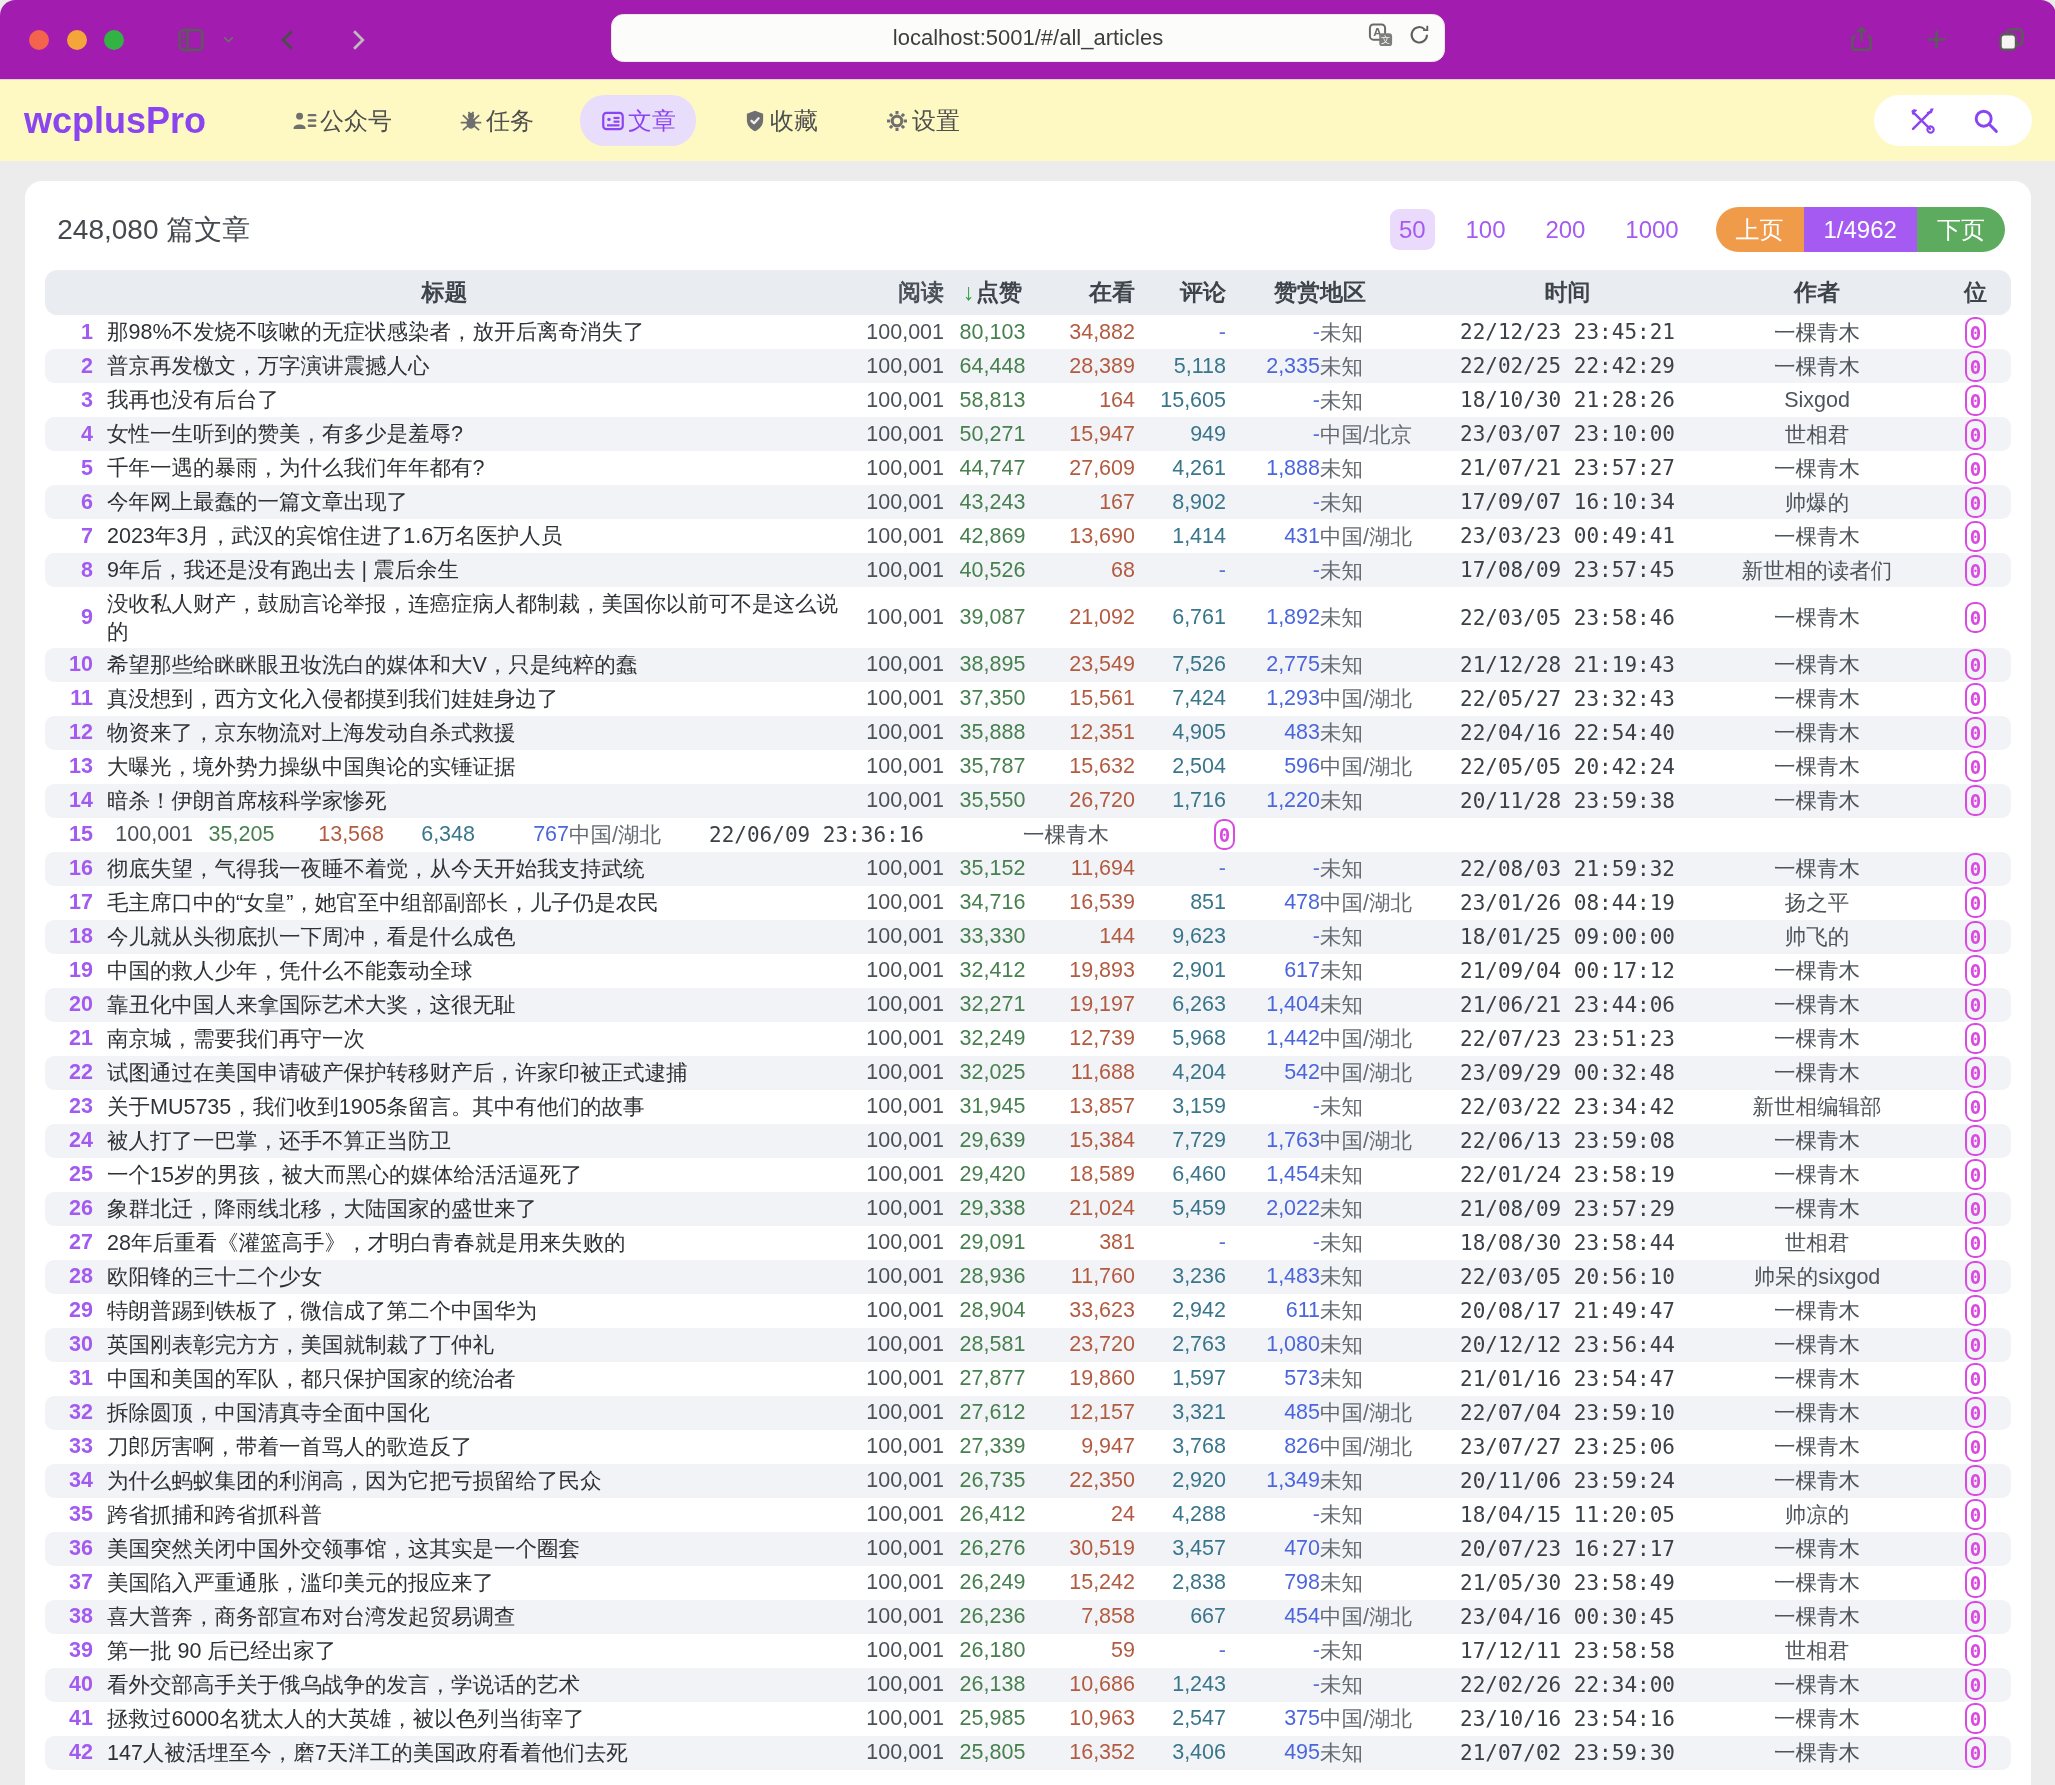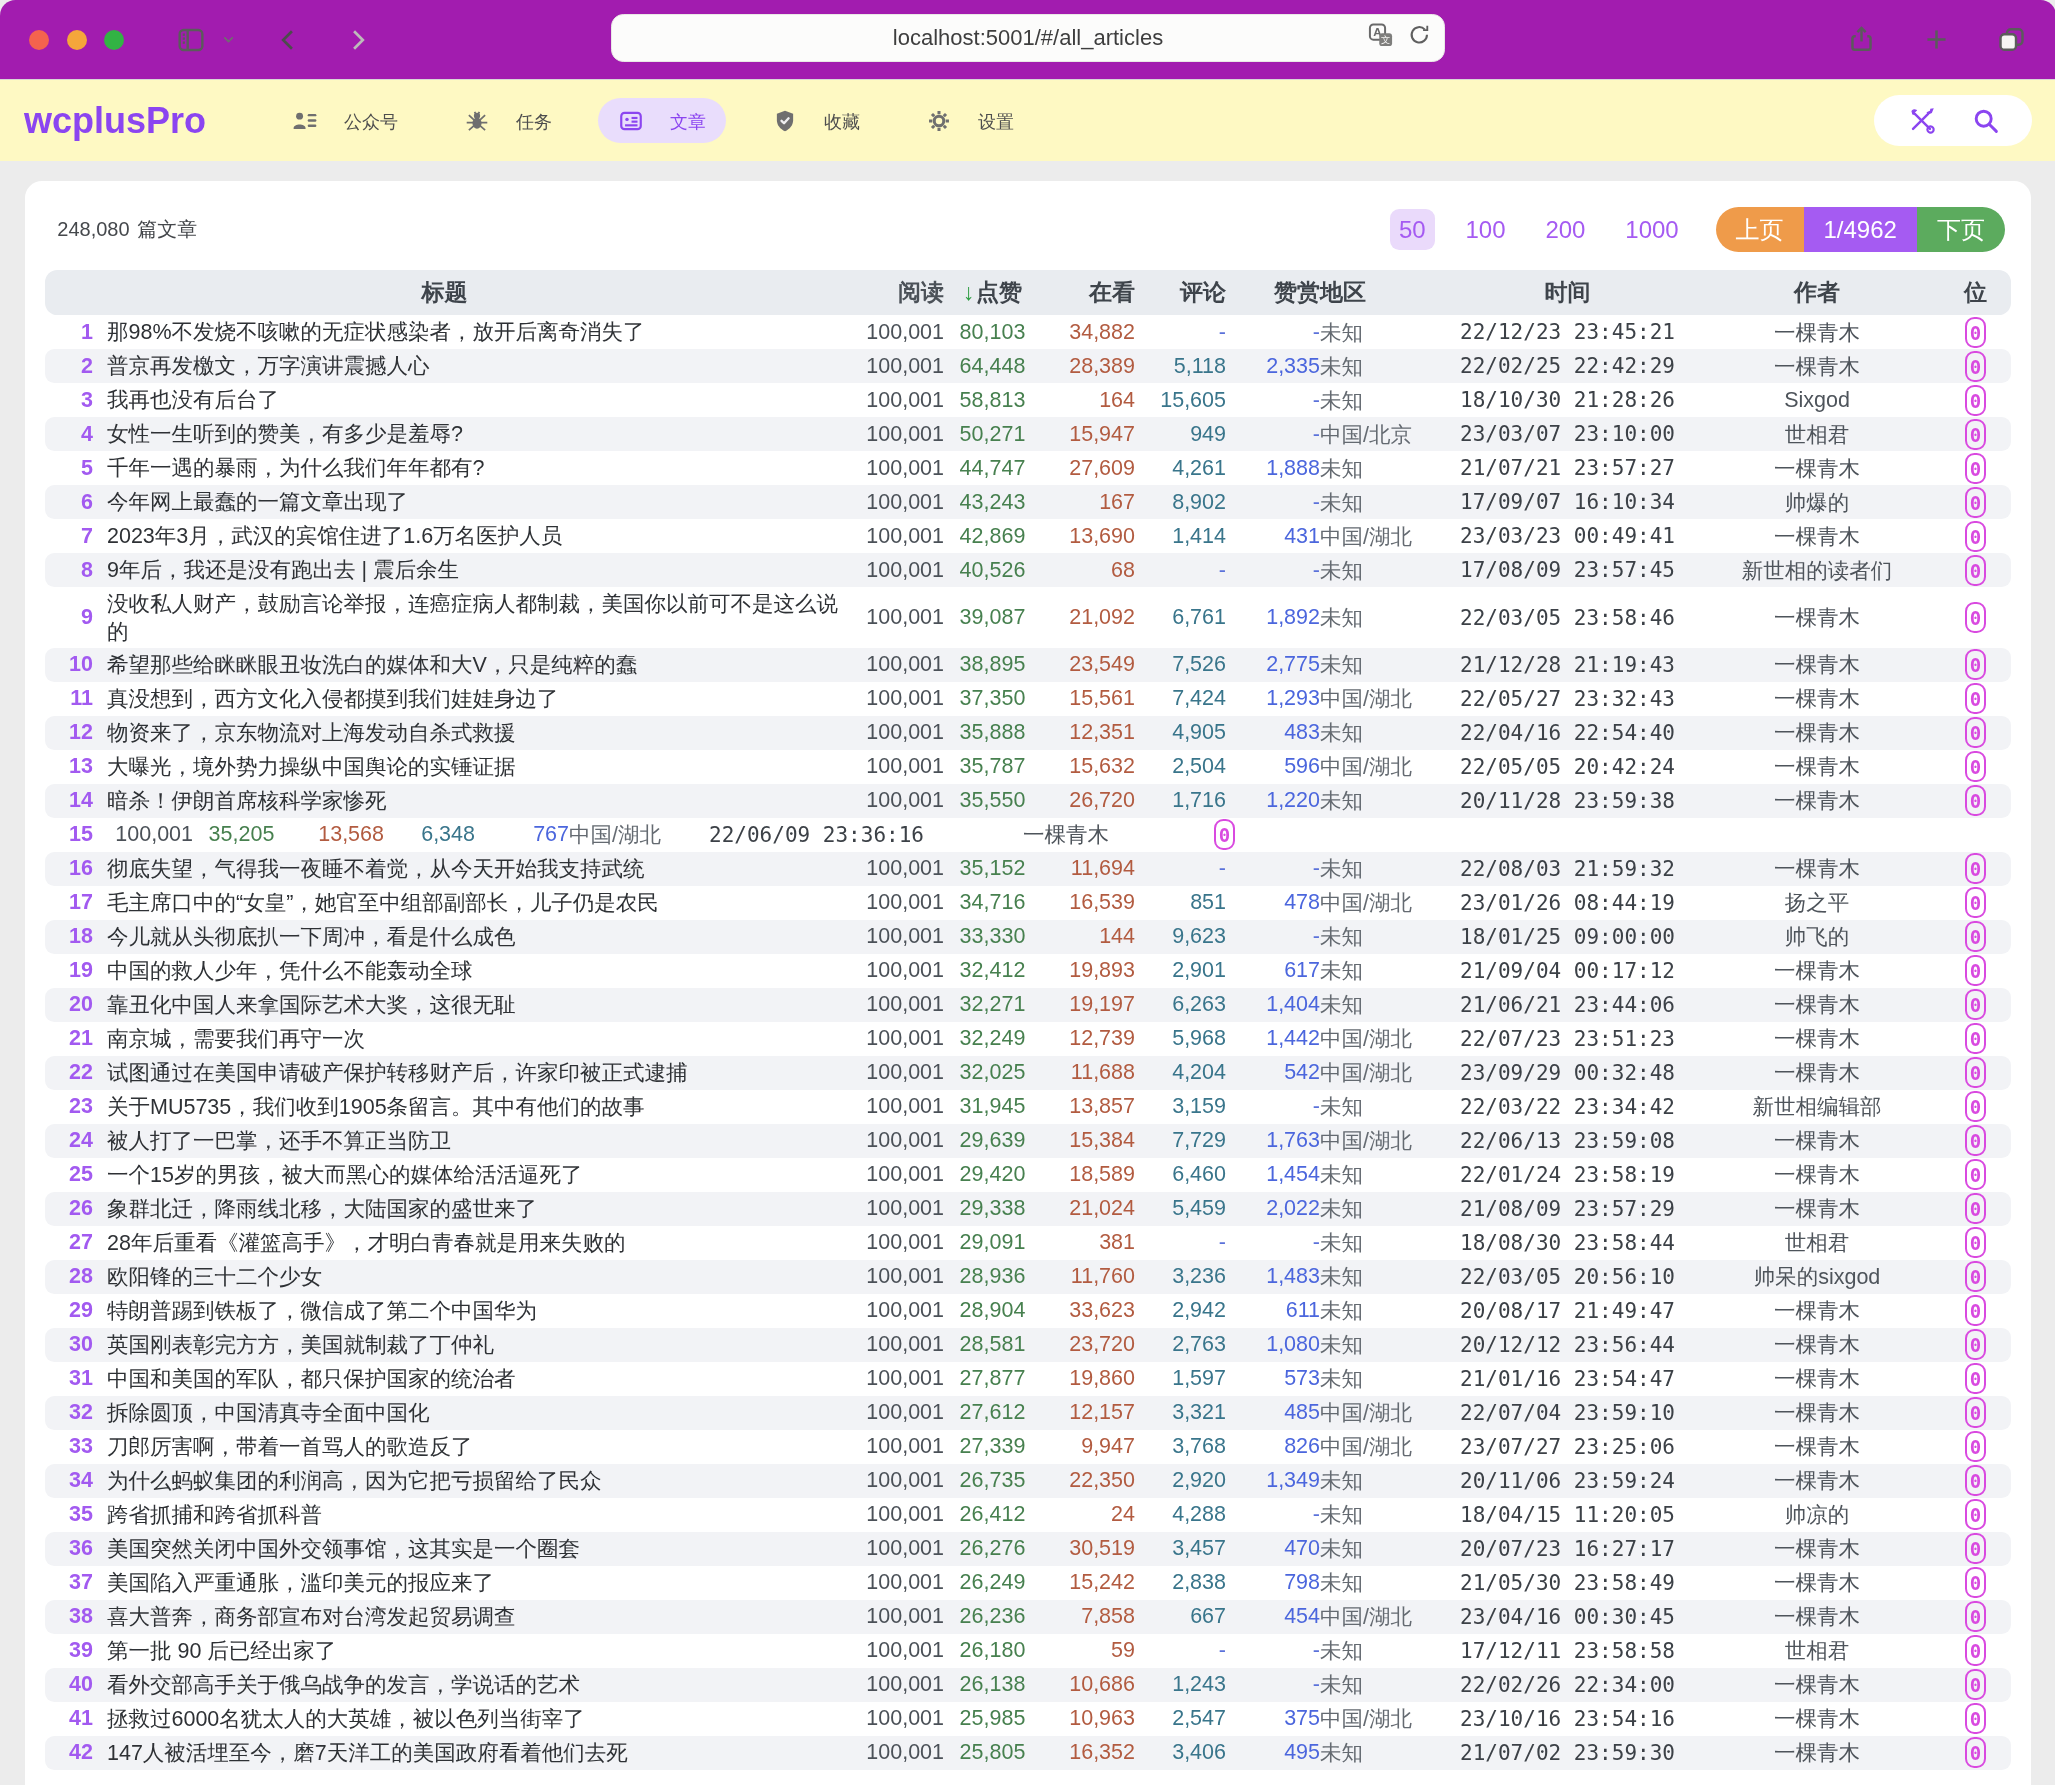--- a/index.html
+++ b/index.html
@@ -31,39 +31,39 @@
     border:1.5px solid #e9e8e6; border-radius:12.3px;
     display:flex; align-items:center; justify-content:center;
     font-size:22px; color:#3e3e3e;
   }
   .urlbar .url-tools { position:absolute; right:12.3px; display:flex; gap:12.3px; align-items:center; color:#5f5f5f; }
   .chrome-right { position:absolute; right:29px; display:flex; gap:45px; align-items:center; color:#5b5b5b; }
   
   .topnav { height:81px; background:#fef9c3; display:flex; align-items:center; padding:0 24px; }
   .logo { font-size:36px; font-weight:bold; color:var(--accent,#8b45f0); margin-right:66px; }
   .nav-item {
-    display:flex; align-items:flex-end; gap:26px; font-size:18px; color:#4e4e4e;
+    display:flex; align-items:center; gap:2px; font-size:24px; color:#4e4e4e;
     margin-right:26px; padding:9.2px 20px; border-radius:24.6px; cursor:pointer;
   }
   .nav-item .nv-ic { color:#6f6f6f; display:inline-flex; }
   .nav-item.active { background:#e9ddfc; color:var(--accent,#8b45f0); }
   .nav-item.active .nv-ic { color:var(--accent,#8b45f0); }
   .nav-actions {
     margin-left:auto; background:#ffffff; border-radius:26px;
     height:51px; width:158px; display:flex; align-items:center; justify-content:center;
     gap:35px; color:var(--accent,#8b45f0);
   }
   .nav-actions .act { display:inline-flex; cursor:pointer; }
   
   .card {
     margin:20px 25px 0; background:#fff; border-radius:17px;
     padding:20px 20px 0; height:1704px; overflow:hidden;
   }
   .card-head { display:flex; align-items:center; justify-content:space-between; height:57px; padding:0 6.1px 0 12.3px; }
-  .count { font-size:20px; color:#45484c; }
+  .count { font-size:28px; color:#45484c; }
   .count .cnt-unit { margin-left:7.7px; }
   .pagination { display:flex; align-items:center; gap:21.5px; font-size:24px; color:var(--page-purple,#a55bf2); }
   .size-opt { padding:6.1px 9.2px; border-radius:9.2px; cursor:pointer; }
   .size-opt.active { background:#eadafb; }
   .pager { display:flex; border-radius:25px; overflow:hidden; height:45px; line-height:45px; color:#fff; margin-left:6.1px; }
   .pager span { padding:0 20px; cursor:pointer; }
   .pg-prev { background:var(--prev-orange,#ef9b4a); }
   .pg-page { background:var(--page-purple,#a55bf2); }
   .pg-next { background:var(--next-green,#5cab5e); }
   

